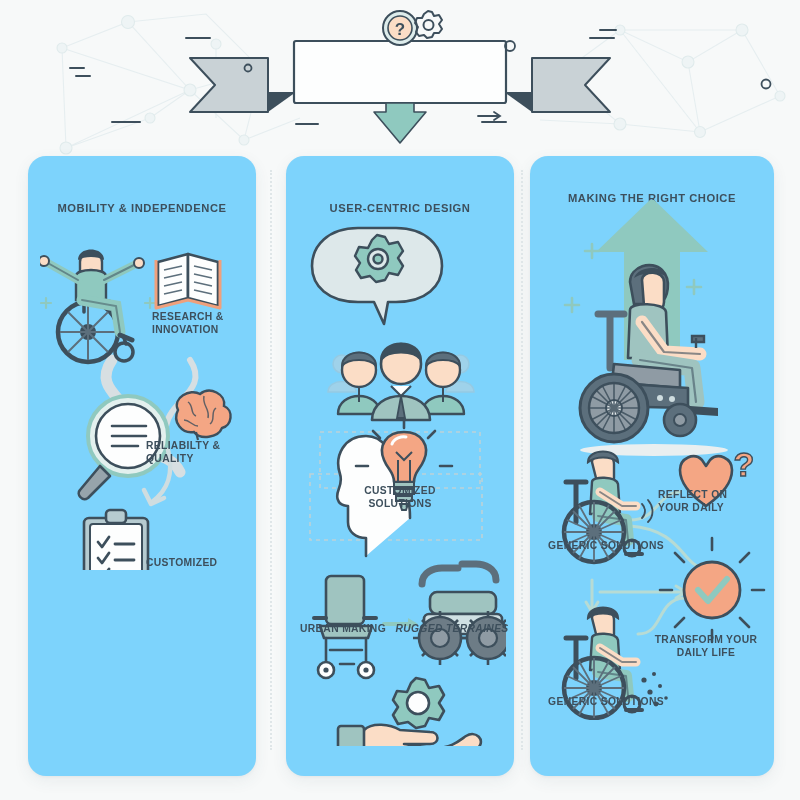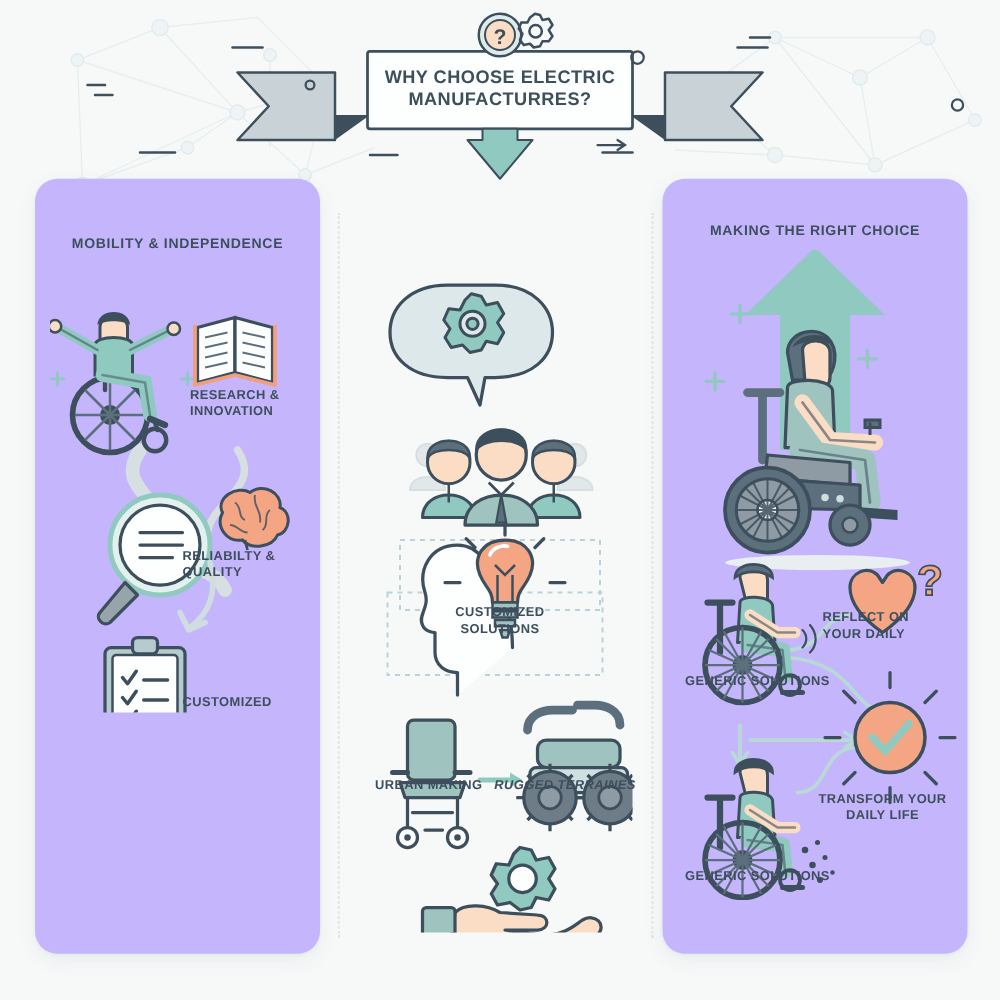--- a/index.html
+++ b/index.html
@@ -25,22 +25,22 @@
     color: #3d4f5c;
     font-size: 14.5px; font-weight: bold;
     letter-spacing: 0.4px; line-height: 1.22;
     text-align: center;
     z-index: 4;
   }
 
   
   .cards { position: absolute; inset: 0; z-index: 2; }
   .card {
-    position: absolute; top: 143px; height: 620px;
-    background: #c4b5fd;
+    position: absolute; top: 156px; height: 620px;
+    background: #7dd3fc;
     border-radius: 18px;
     box-shadow: 0 5px 16px rgba(60,80,95,0.075), 0 1px 3px rgba(60,80,95,0.05);
   }
   #card-left   { left: 28px;  width: 228px; }
   #card-mid    { left: 286px; width: 228px; }
   #card-right  { left: 530px; width: 244px; }
 
   .card-title {
     position: absolute; left: 0; right: 0; top: 46px;
     text-align: center;
@@ -135,29 +135,28 @@
           <path d="M296 124 L318 124"></path>
         <path d="M482 122 L506 122"></path>
       </g>
       <g stroke="#3d4f5c" stroke-width="1.8" fill="none">
         <circle cx="510" cy="46" r="5"></circle>
           <circle cx="248" cy="68" r="3.5"></circle>
         <circle cx="766" cy="84" r="4.5"></circle>
       </g>
       <path d="M478 116 L500 116 M494 112 L500 116 L494 120" stroke="#3d4f5c" stroke-width="1.8" fill="none" stroke-linecap="round"></path>
     </svg>
-    <div class="banner-title">
-      <span>WHY CHOOSE ELECTRIC</span>
-      <span>MANUFACTURRES?</span>
-    </div>
   </div>
 
   <div class="cards">
     <div class="card" id="card-left">
       <div class="card-title">MOBILITY &amp; INDEPENDENCE</div>
+    </div>
+    <div class="card" id="card-mid">
+      <div class="card-title">USER-CENTRIC DESIGN</div>
     </div>
     <div class="card" id="card-right">
       <div class="card-title">MAKING THE RIGHT CHOICE</div>
     </div>
   </div>
 
   <div class="divider" id="div-1"></div>
   <div class="divider" id="div-2"></div>
 
   <svg class="icon" style="left:40px; top:240px; width:220px; height:330px; z-index:3;" viewBox="0 0 220 330">

